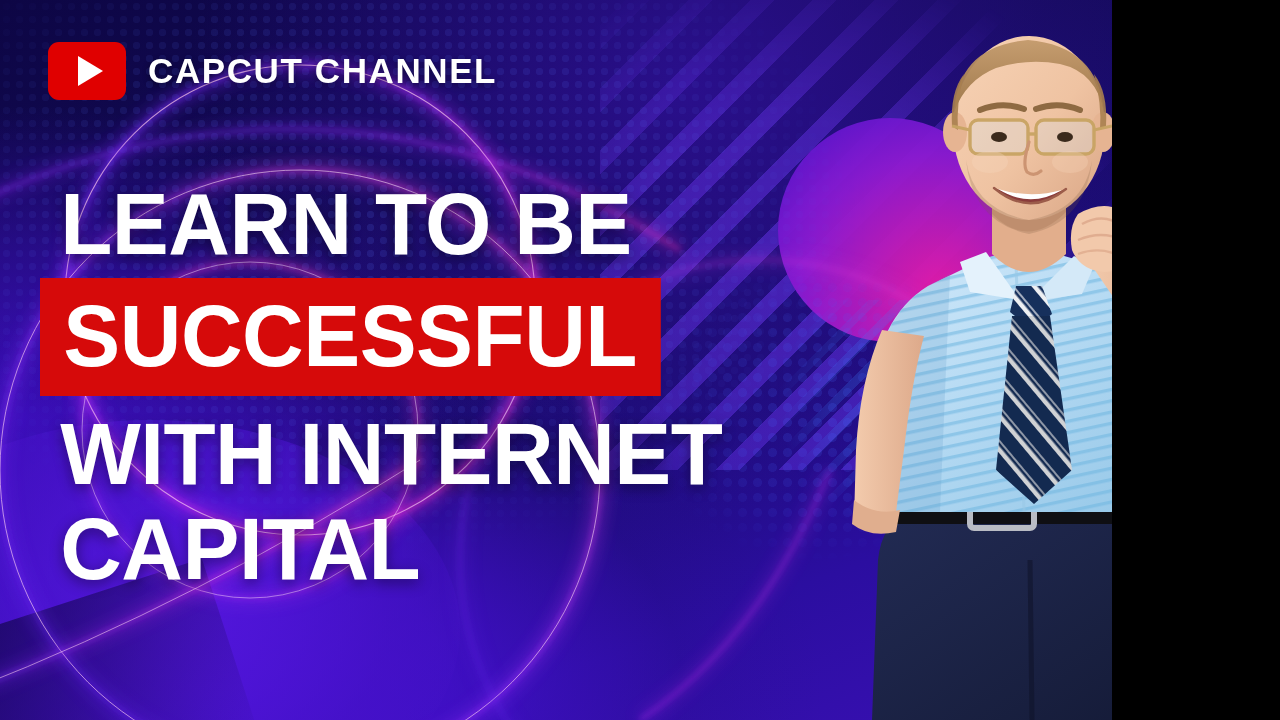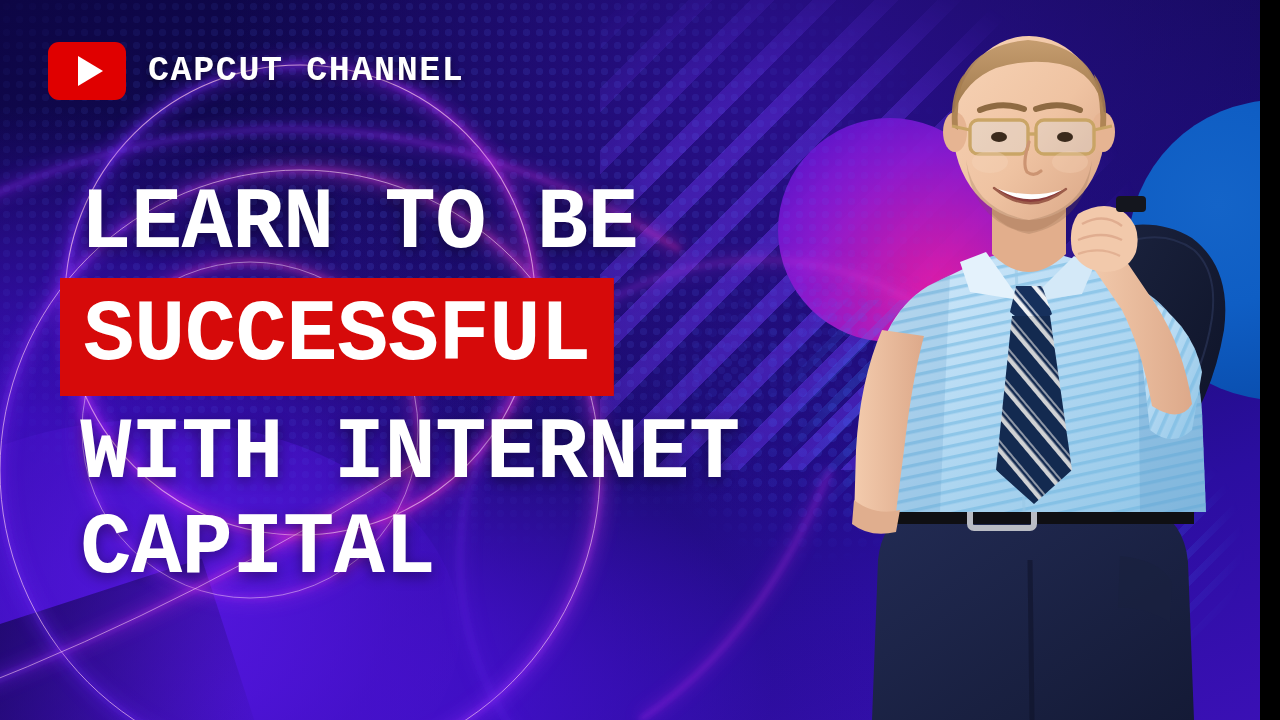--- a/index.html
+++ b/index.html
@@ -3,24 +3,24 @@
 <meta charset="utf-8">
 <title>CapCut Channel Thumbnail</title>
 <style>
   html, body {
     margin: 0;
     padding: 0;
     background: #000;
   }
   #thumb {
     position: relative;
-    width: 1260px;
+    width: 1112px;
     height: 720px;
     overflow: hidden;
-    font-family: Liberation Mono, monospace;
+    font-family: Liberation Sans, sans-serif;
     background: #0369a1;
     user-select: none;
   }
 
   
   .bg-base {
     position: absolute;
     inset: 0;
     background:
       radial-gradient(ellipse 70% 70% at 18% 96%, #4a10d8 0%, rgba(74,16,216,0.65) 32%, rgba(40,10,130,0.15) 62%, rgba(0,0,0,0) 80%),
@@ -163,21 +163,20 @@
     text-shadow: 0 2px 7px rgba(0,0,0,0.45);
     white-space: nowrap;
   }
 
   
   .headline {
     position: absolute;
     left: 0; top: 182px;
     width: 800px;
     z-index: 35;
-    margin-left: 20px;
   }
   .hl-line {
     color: #ffffff;
     font-weight: bold;
     font-size: 88px;
     line-height: 0.96;
     letter-spacing: -0.5px;
     text-shadow: 0 4px 14px rgba(0,0,0,0.42);
     white-space: nowrap;
     padding-left: 62px;

